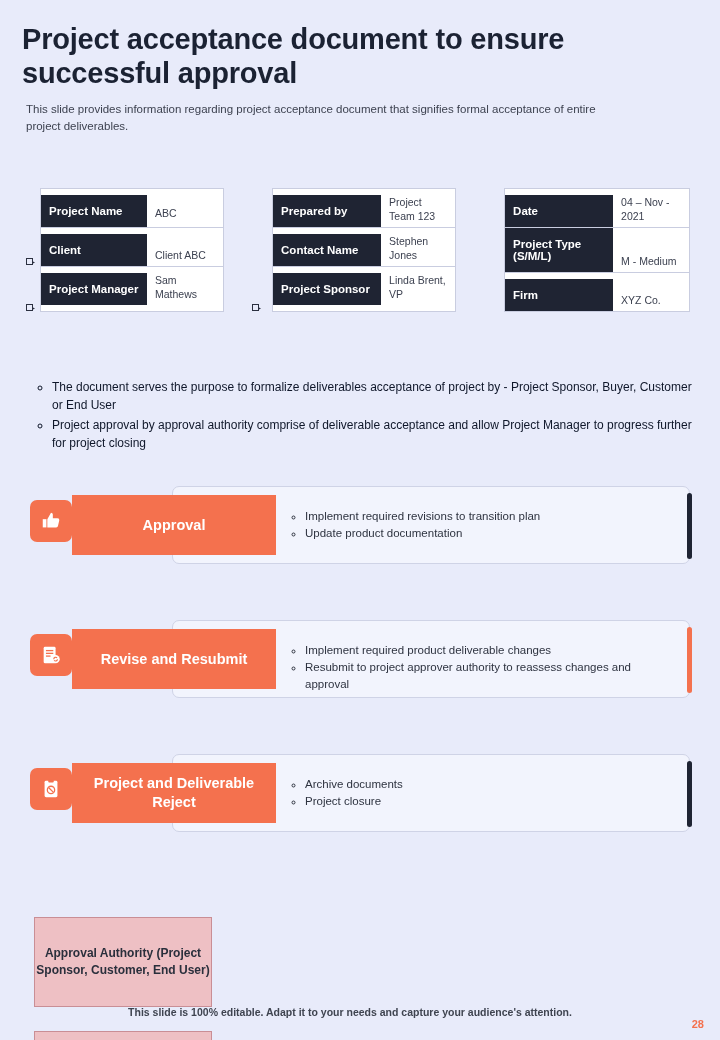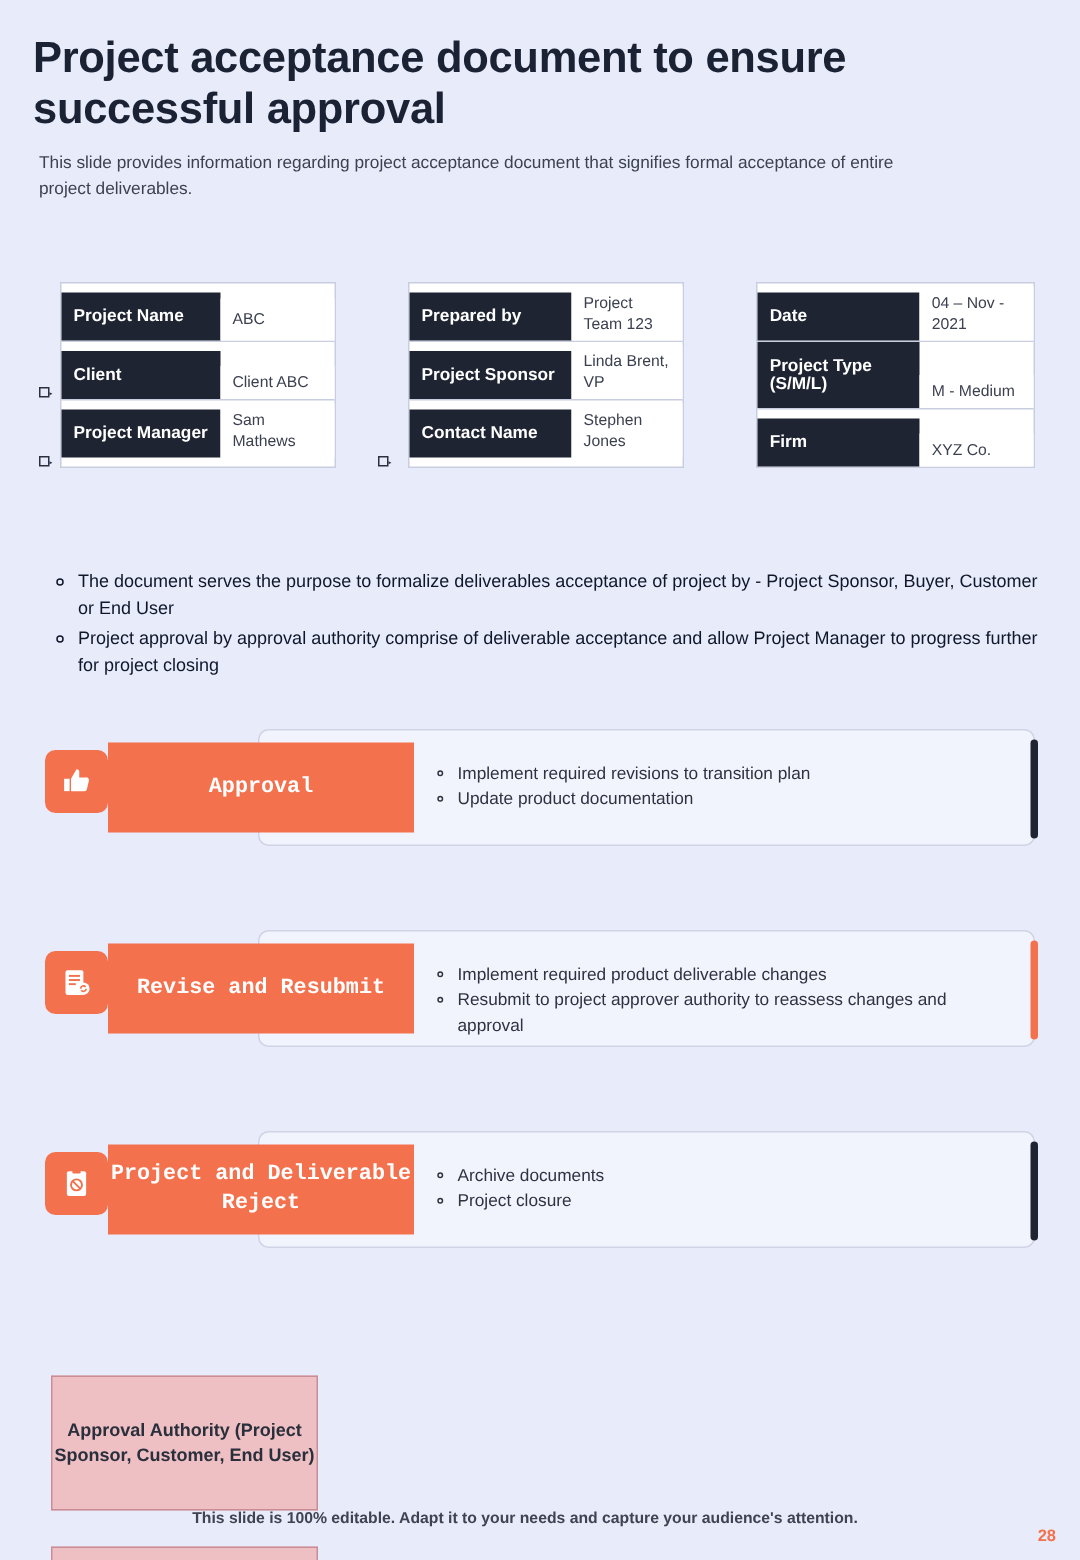--- a/index.html
+++ b/index.html
@@ -172,21 +172,20 @@
     background: #f4714e;
     color: #fff;
     font-size: 14.5px;
     font-weight: bold;
     display: flex;
     align-items: center;
     justify-content: center;
     text-align: center;
     line-height: 19px;
     z-index: 2;
-    font-family: Liberation Mono, monospace;
   }
   .plabel.offset { left: 42px; }
   .plist {
     position: absolute;
     left: 246px;
     top: 11px;
     width: 410px;
   }
   .plist ul {
     margin: 11px;
@@ -270,26 +269,26 @@
         <div class="tval">Sam Mathews</div>
       </div>
     </div>
 
     <div class="tbl t2">
       <div class="trow r0">
         <div class="tkey">Prepared by</div>
         <div class="tval">Project Team 123</div>
       </div>
       <div class="trow">
+        <div class="tkey">Contact Name</div>
+        <div class="tval">Stephen Jones</div>
+      </div>
+      <div class="trow">
         <div class="tkey">Project Sponsor</div>
         <div class="tval">Linda Brent, VP</div>
-      </div>
-      <div class="trow">
-        <div class="tkey">Contact Name</div>
-        <div class="tval">Stephen Jones</div>
       </div>
     </div>
 
     <div class="tbl t3">
       <div class="trow r0">
         <div class="tkey">Date</div>
         <div class="tval">04 – Nov - 2021</div>
       </div>
       <div class="trow">
         <div class="tkey">Project Type (S/M/L)</div>

